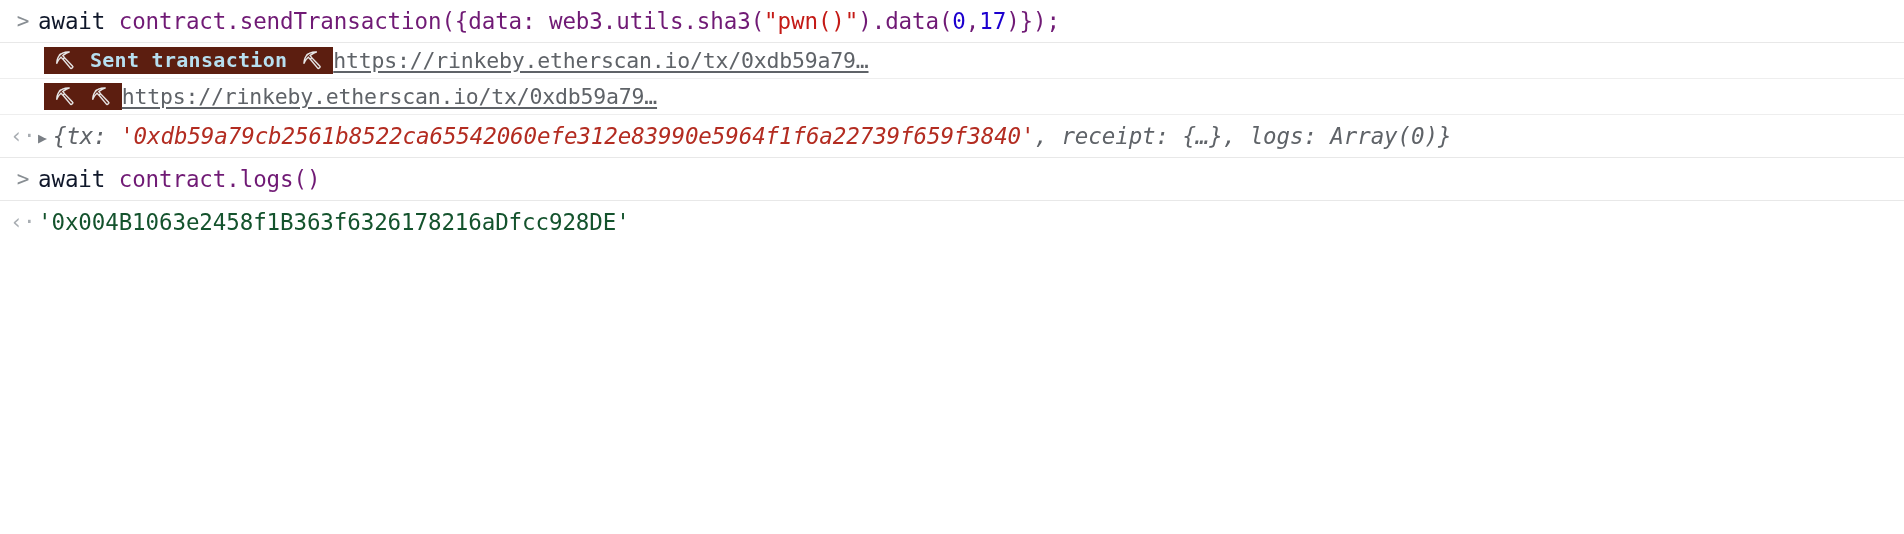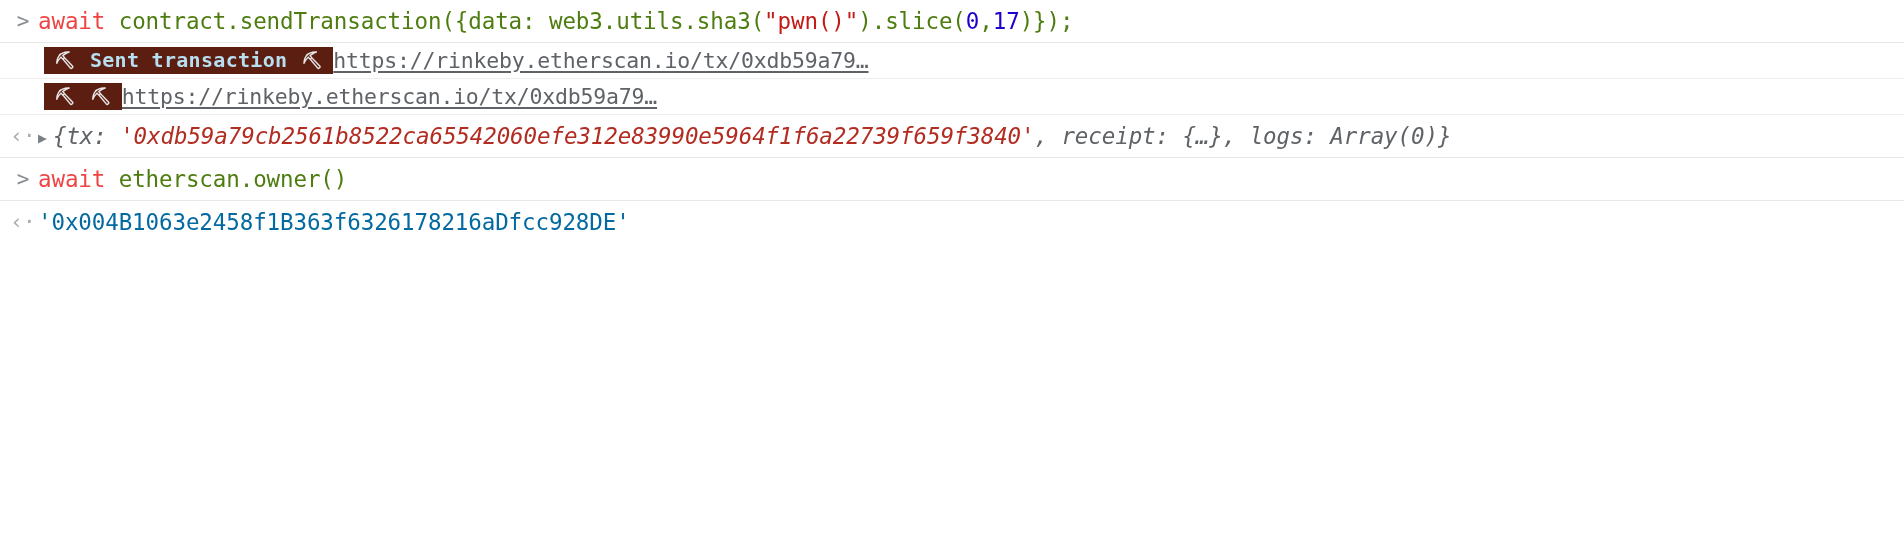--- a/index.html
+++ b/index.html
@@ -57,24 +57,24 @@
   .gutter-spacer {
     width: 30px;
     min-width: 30px;
   }
 
   
   .code {
     color: #303942;
     letter-spacing: -0.1px;
   }
-  .tok-kw      { color: #ef4444; }
+  .tok-kw      { color: #0f172a; }
   .tok-str     { color: #c41a16; }
   .tok-num     { color: #1c00cf; }
-  .tok-plain   { color: #4d7c0f; }
+  .tok-plain   { color: #701a75; }
 
   
   .result {
     font-style: italic;
     color: #5f6368;
     letter-spacing: -0.1px;
     text-align: right;
   }
   .result .val-str { color: #b32c21; font-style: italic; }
   .result .val-key { color: #5f6368; font-style: italic; }
@@ -82,21 +82,21 @@
 
   .expand-arrow {
     color: #7a7f85;
     font-size: 15px;
     margin-right: 6px;
     display: inline-block;
     transform: translateY(-1px);
   }
 
   .str-result {
-    color: #0369a1;
+    color: #14532d;
     letter-spacing: -0.1px;
   }
 
   
   .badge-pill {
     background: #5c1e10;
     color: #b7dff0;
     font-weight: bold;
     font-size: 20px;
     letter-spacing: 0.3px;
@@ -144,21 +144,21 @@
     background: #ffffff;
   }
 </style>
 </head>
 <body>
 
 <div class="console">
 
   <div class="row input">
     <span class="gutter in">&gt;</span>
-    <span class="code"><span class="tok-kw">await</span><span class="tok-plain"> contract.sendTransaction({data: web3.utils.sha3(</span><span class="tok-str">"pwn()"</span><span class="tok-plain">).slice(</span><span class="tok-num">0</span><span class="tok-plain">,</span><span class="tok-num">17</span><span class="tok-plain">)});</span></span>
+    <span class="code"><span class="tok-kw">await</span><span class="tok-plain"> contract.sendTransaction({data: web3.utils.sha3(</span><span class="tok-str">"pwn()"</span><span class="tok-plain">).data(</span><span class="tok-num">0</span><span class="tok-plain">,</span><span class="tok-num">17</span><span class="tok-plain">)});</span></span>
   </div>
 
   <div class="row badge">
     <span class="gutter-spacer"></span>
     <span class="badge-pill">
       <span class="pick-icon">⛏</span>
       <span class="badge-label">Sent transaction</span>
       <span class="pick-icon">⛏</span>
     </span>
     <a class="badge-link" href="#">https://rinkeby.etherscan.io/tx/0xdb59a79…</a>
@@ -173,21 +173,21 @@
     <a class="badge-link" href="#">https://rinkeby.etherscan.io/tx/0xdb59a79…</a>
   </div>
 
   <div class="row output">
     <span class="gutter out">‹·</span>
     <span class="result"><span class="expand-arrow">▶</span><span class="val-key">{tx: </span><span class="val-str">'0xdb59a79cb2561b8522ca65542060efe312e83990e5964f1f6a22739f659f3840'</span><span class="val-dim">, receipt: {…}, logs: Array(0)}</span></span>
   </div>
 
   <div class="row input">
     <span class="gutter in">&gt;</span>
-    <span class="code"><span class="tok-kw">await</span><span class="tok-plain"> etherscan.owner()</span></span>
+    <span class="code"><span class="tok-kw">await</span><span class="tok-plain"> contract.logs()</span></span>
   </div>
 
   <div class="row output">
     <span class="gutter out">‹·</span>
     <span class="str-result">'0x004B1063e2458f1B363f6326178216aDfcc928DE'</span>
   </div>
 
   <div class="row prompt">
     <span class="gutter in">&gt;</span>
     <span class="code"></span><span class="caret"></span>

